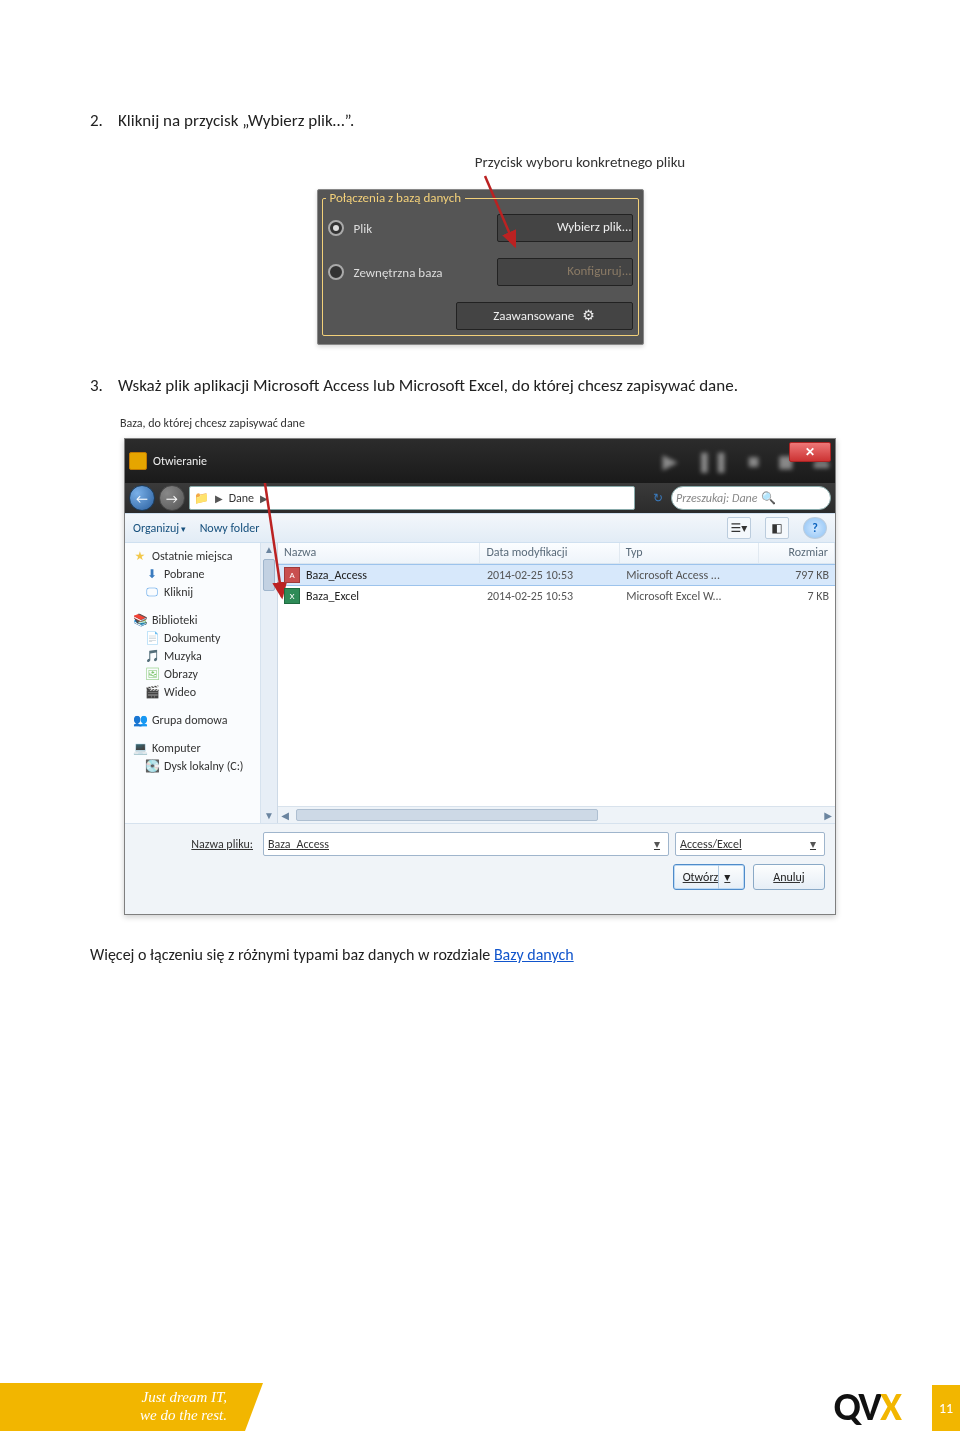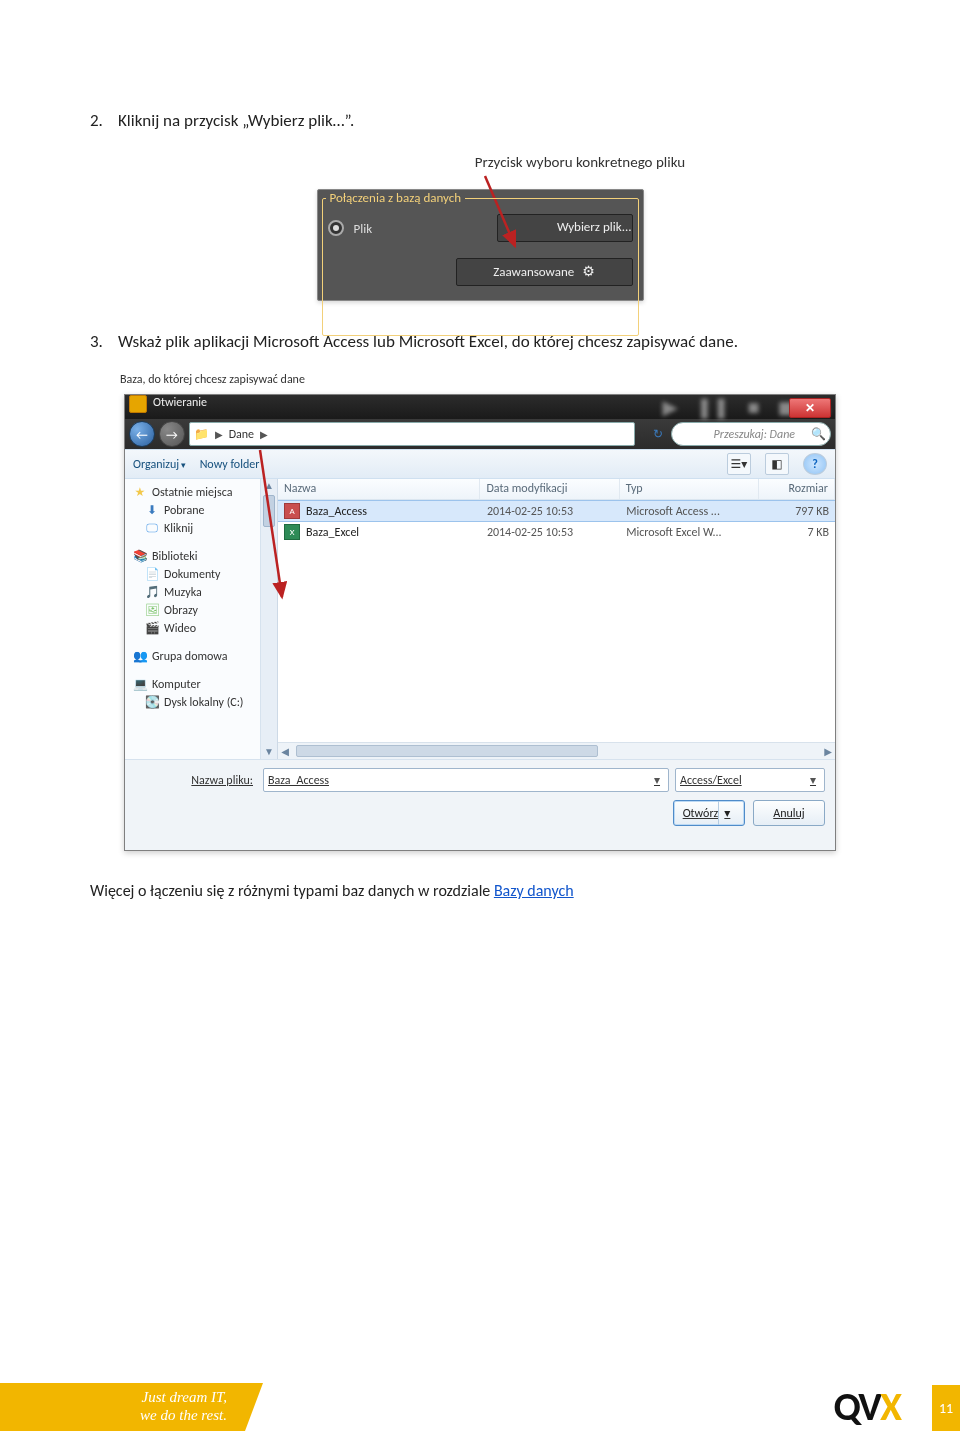--- a/index.html
+++ b/index.html
@@ -110,22 +110,22 @@
   
   .win-dialog {
     width: 710px;
     margin: 0 auto;
     border: 1px solid #7f7f7f;
     box-shadow: 0 2px 6px rgba(0,0,0,0.2);
     background:#fff;
     font-size: 12px;
   }
   .title-bar {
-    display:flex; align-items:flex-start;
-    height:24px;
+    display:flex; align-items:center;
+    height:44px;
     background: linear-gradient(#2c2c2c,#1a1a1a);
     color:#eee;
     padding:0 4px;
     position:relative;
   }
   .title-bar .app-icon {
     width:16px;height:16px;background:#e6a500;border:1px solid #c07800;border-radius:2px;margin-right:6px;
   }
   .title-bar .blur-icons {
     margin-left:auto; display:flex; gap:18px; filter: blur(2px); opacity:0.6;
@@ -156,21 +156,21 @@
     flex:1; height:22px; background:#fff; border:1px solid #8aa;
     display:flex; align-items:center; padding:0 4px; gap:6px; color:#333;
     border-radius:2px;
   }
   .breadcrumb .folder-ic {color:#e6b84b;}
   .breadcrumb .chev{color:#555;font-size:10px;}
   .refresh-ic { color:#3a7bbf; padding:0 4px;}
   .search-box {
     width:150px; height:22px; background:#fff; border:1px solid #8aa;
     display:flex; align-items:center; padding:0 4px; color:#888; font-style:italic;
-    border-radius:12px; gap:16px;justify-content:flex-end;
+    border-radius:12px; gap:4px;
   }
   .search-box .mag { color:#3a7bbf; font-style:normal;}
 
   .toolbar {
     display:flex; align-items:center; height:28px;
     background: linear-gradient(#f3f7fb,#e2ecf6);
     border-top:1px solid #cfe0f0; border-bottom:1px solid #cfe0f0;
     padding:0 8px; gap:14px;
   }
   .toolbar .btn-text { color:#16507d;}
@@ -352,20 +352,25 @@
 
       <div class="dark-panel">
         <div class="fieldset-bar">
           <div class="fs-border"></div>
           <legend>Połączenia z bazą danych</legend>
         </div>
         <div class="dark-row">
           <span class="dark-radio on"></span>
           <span class="dark-radio-label">Plik</span>
           <span class="dark-btn">Wybierz plik...</span>
+        </div>
+        <div class="dark-row">
+          <span class="dark-radio"></span>
+          <span class="dark-radio-label">Zewnętrzna baza</span>
+          <span class="dark-btn disabled">Konfiguruj...</span>
         </div>
         <div class="dark-row">
           <span class="dark-btn adv">
             <span>Zaawansowane</span>
             <span class="gear">⚙</span>
           </span>
         </div>
       </div>
     </li>
 

